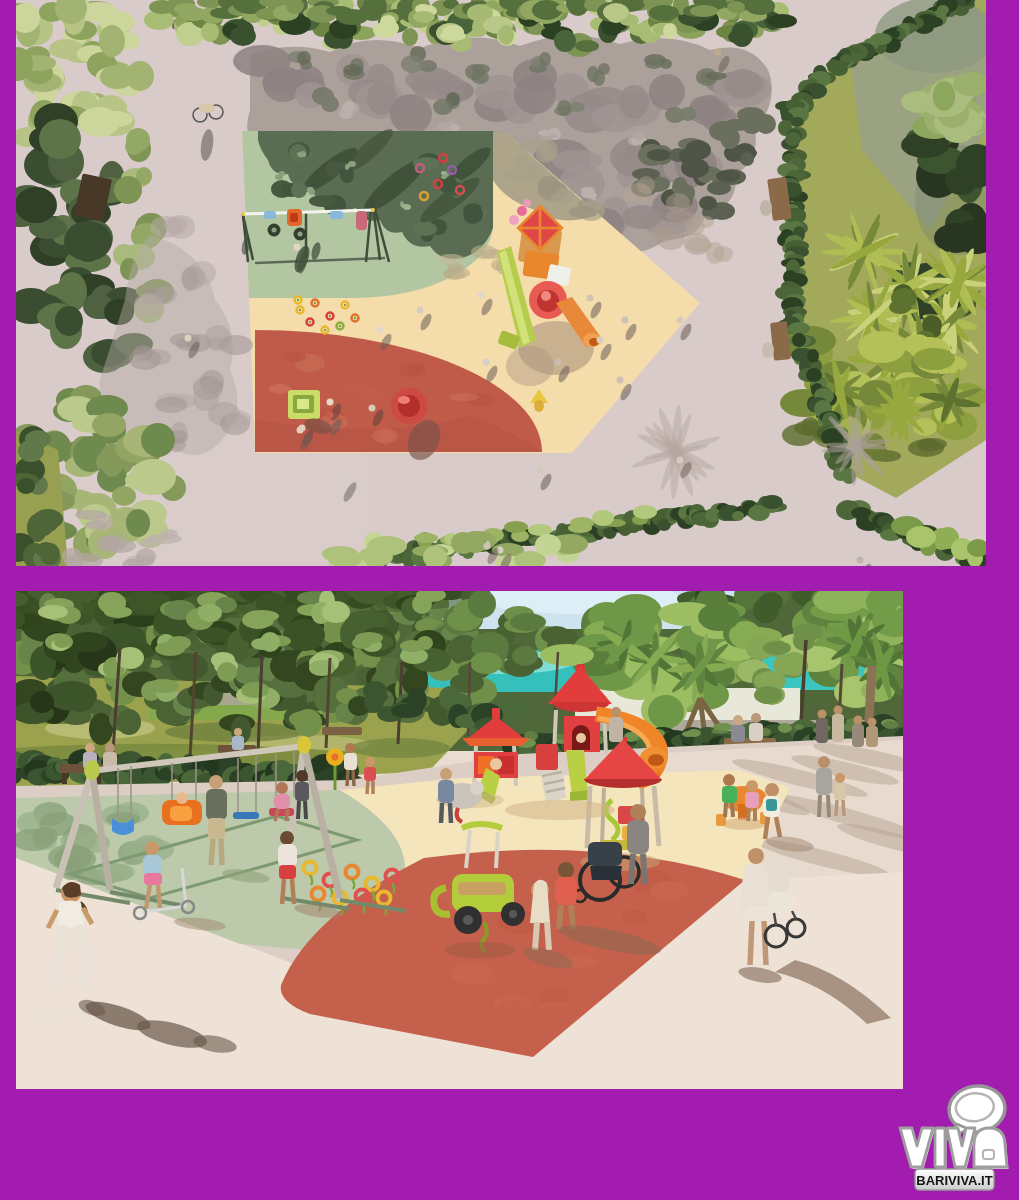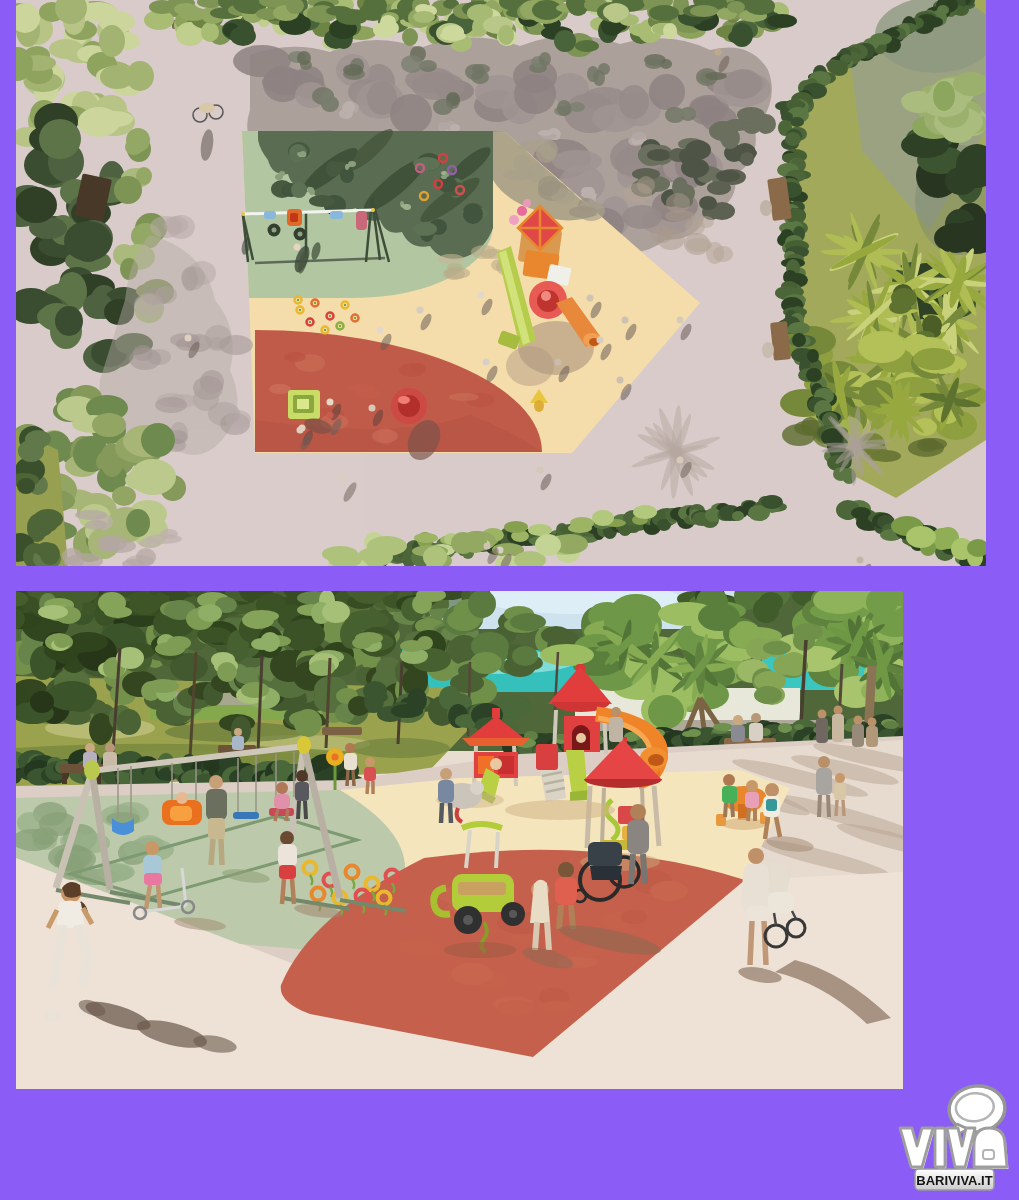--- a/index.html
+++ b/index.html
@@ -1,17 +1,17 @@
 <!DOCTYPE html>
 <html><head>
 <meta charset="utf-8">
 <style>
 html,body{margin:0;padding:0;background:#ffffff;width:1019px;height:1200px;overflow:hidden;
 font-family:"Liberation Sans",sans-serif;}
-.page{position:relative;width:1019px;height:1200px;background:#8b5cf6;}
+.page{position:relative;width:1019px;height:1200px;background:#a21caf;}
 svg{display:block}
 </style>
 </head>
 <body>
 <div class="page">
 
 <svg width="1019" height="566" viewBox="0 0 1019 566" style="position:absolute;left:0;top:0">
 <defs>
         <clipPath id="topclip">
           <rect x="16" y="0" width="970" height="566"></rect>

